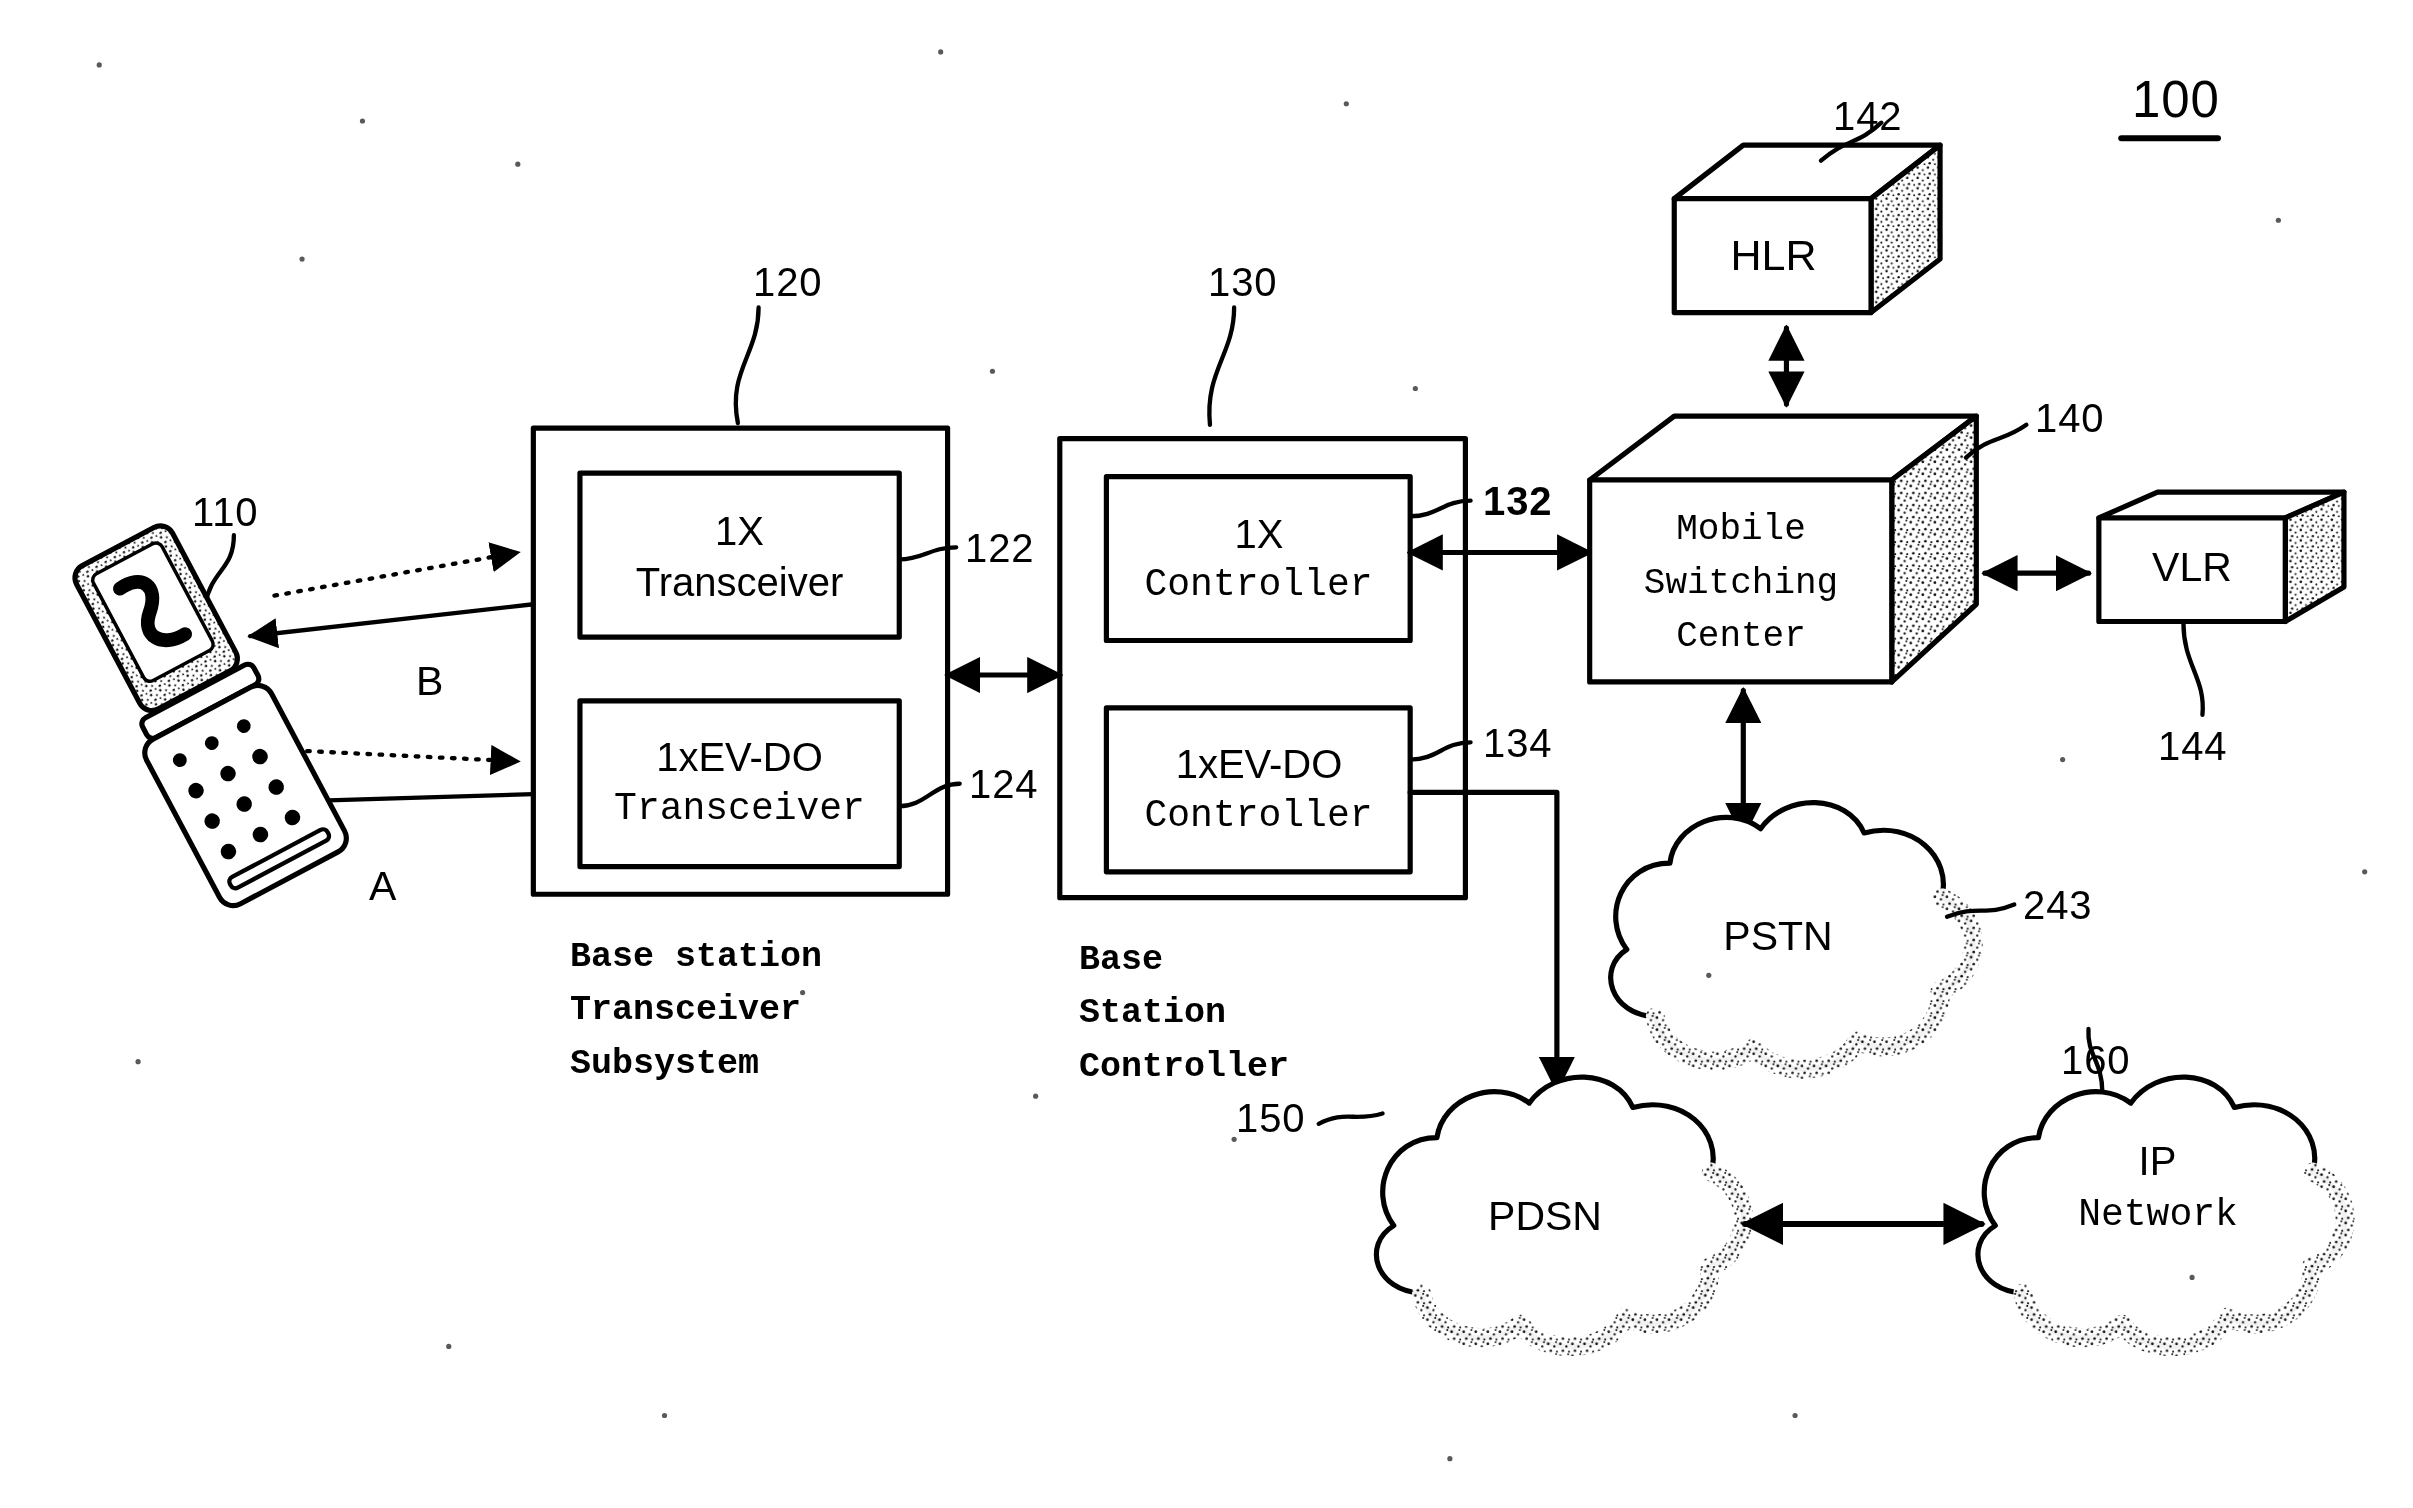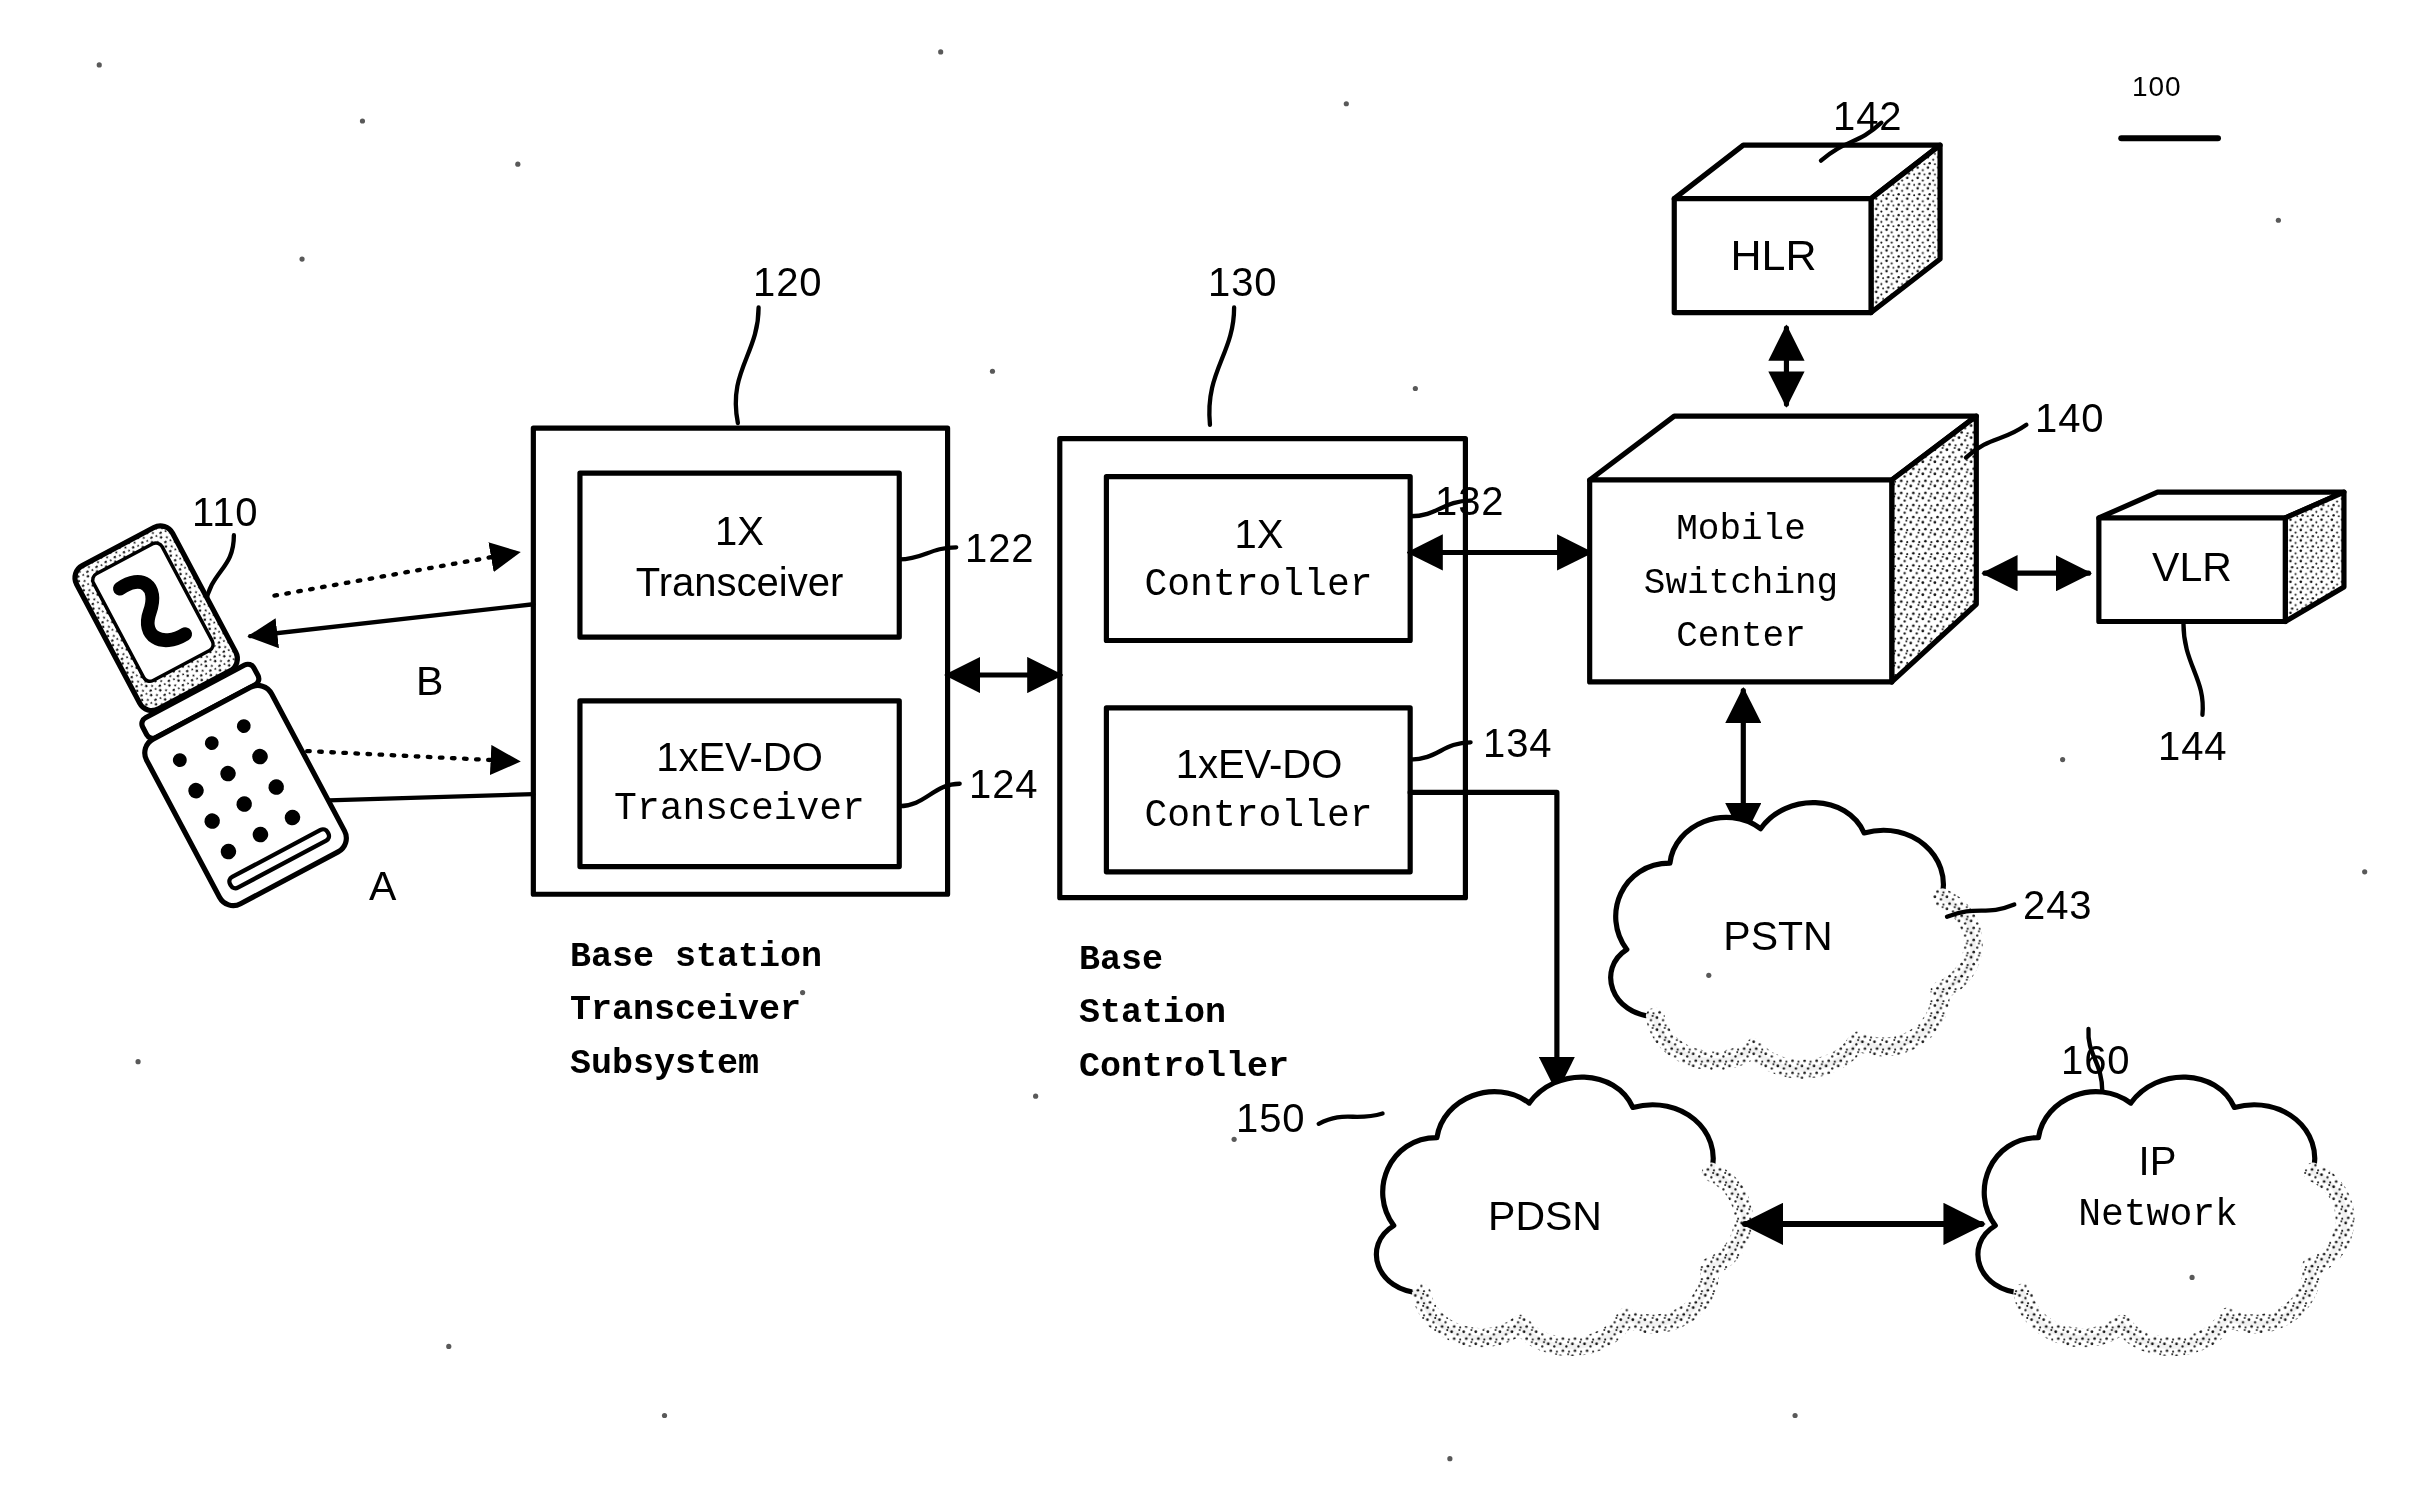--- a/index.html
+++ b/index.html
@@ -208,21 +208,21 @@
         <circle cx="2080" cy="1640" r="3"></circle>
       <circle cx="520" cy="1560" r="3"></circle>
         <circle cx="160" cy="1230" r="3"></circle>
         <circle cx="2540" cy="1480" r="3"></circle>
       <circle cx="770" cy="1640" r="3"></circle>
         <circle cx="1980" cy="1130" r="3"></circle>
         <circle cx="2740" cy="1010" r="3"></circle>
     </g>
   </svg>
 
-  <div class="lbl num" style="left:2132px;top:71px;font-size:28px;">100</div>
+  <div class="lbl num" style="left:2132px;top:71px;font-size:51px;">100</div>
 
   <div class="lbl num" style="left:192px;top:489px;">110</div>
 
   <div class="lbl num" style="left:753px;top:259px;">120</div>
 
   <div class="lbl num" style="left:1208px;top:259px;">130</div>
 
   <div class="lbl boxtext sans" style="left:580px;top:508px;width:319px;font-size:40px;">1X</div>
   <div class="lbl boxtext sans" style="left:580px;top:559px;width:319px;font-size:40px;">Transceiver</div>
 
@@ -230,21 +230,21 @@
   <div class="lbl boxtext mono" style="left:571px;top:787px;width:337px;font-size:38px;">Transceiver</div>
 
   <div class="lbl boxtext sans" style="left:1107px;top:511px;width:304px;font-size:40px;">1X</div>
   <div class="lbl boxtext mono" style="left:1098px;top:563px;width:321px;font-size:38px;">Controller</div>
 
   <div class="lbl boxtext sans" style="left:1107px;top:741px;width:304px;font-size:40px;">1xEV-DO</div>
   <div class="lbl boxtext mono" style="left:1098px;top:794px;width:321px;font-size:38px;">Controller</div>
 
   <div class="lbl num" style="left:965px;top:525px;">122</div>
   <div class="lbl num" style="left:969px;top:761px;">124</div>
-  <div class="lbl num" style="left:1435px;top:478px;">132</div>
+  <div class="lbl num" style="left:1483px;top:478px;font-weight:bold;">132</div>
   <div class="lbl num" style="left:1483px;top:720px;">134</div>
 
   <div class="lbl bold-mono" style="left:570px;top:931px;">Base station</div>
   <div class="lbl bold-mono" style="left:570px;top:984px;">Transceiver</div>
   <div class="lbl bold-mono" style="left:570px;top:1038px;">Subsystem</div>
 
   <div class="lbl bold-mono" style="left:1079px;top:934px;">Base</div>
   <div class="lbl bold-mono" style="left:1079px;top:987px;">Station</div>
   <div class="lbl bold-mono" style="left:1079px;top:1041px;">Controller</div>
 

